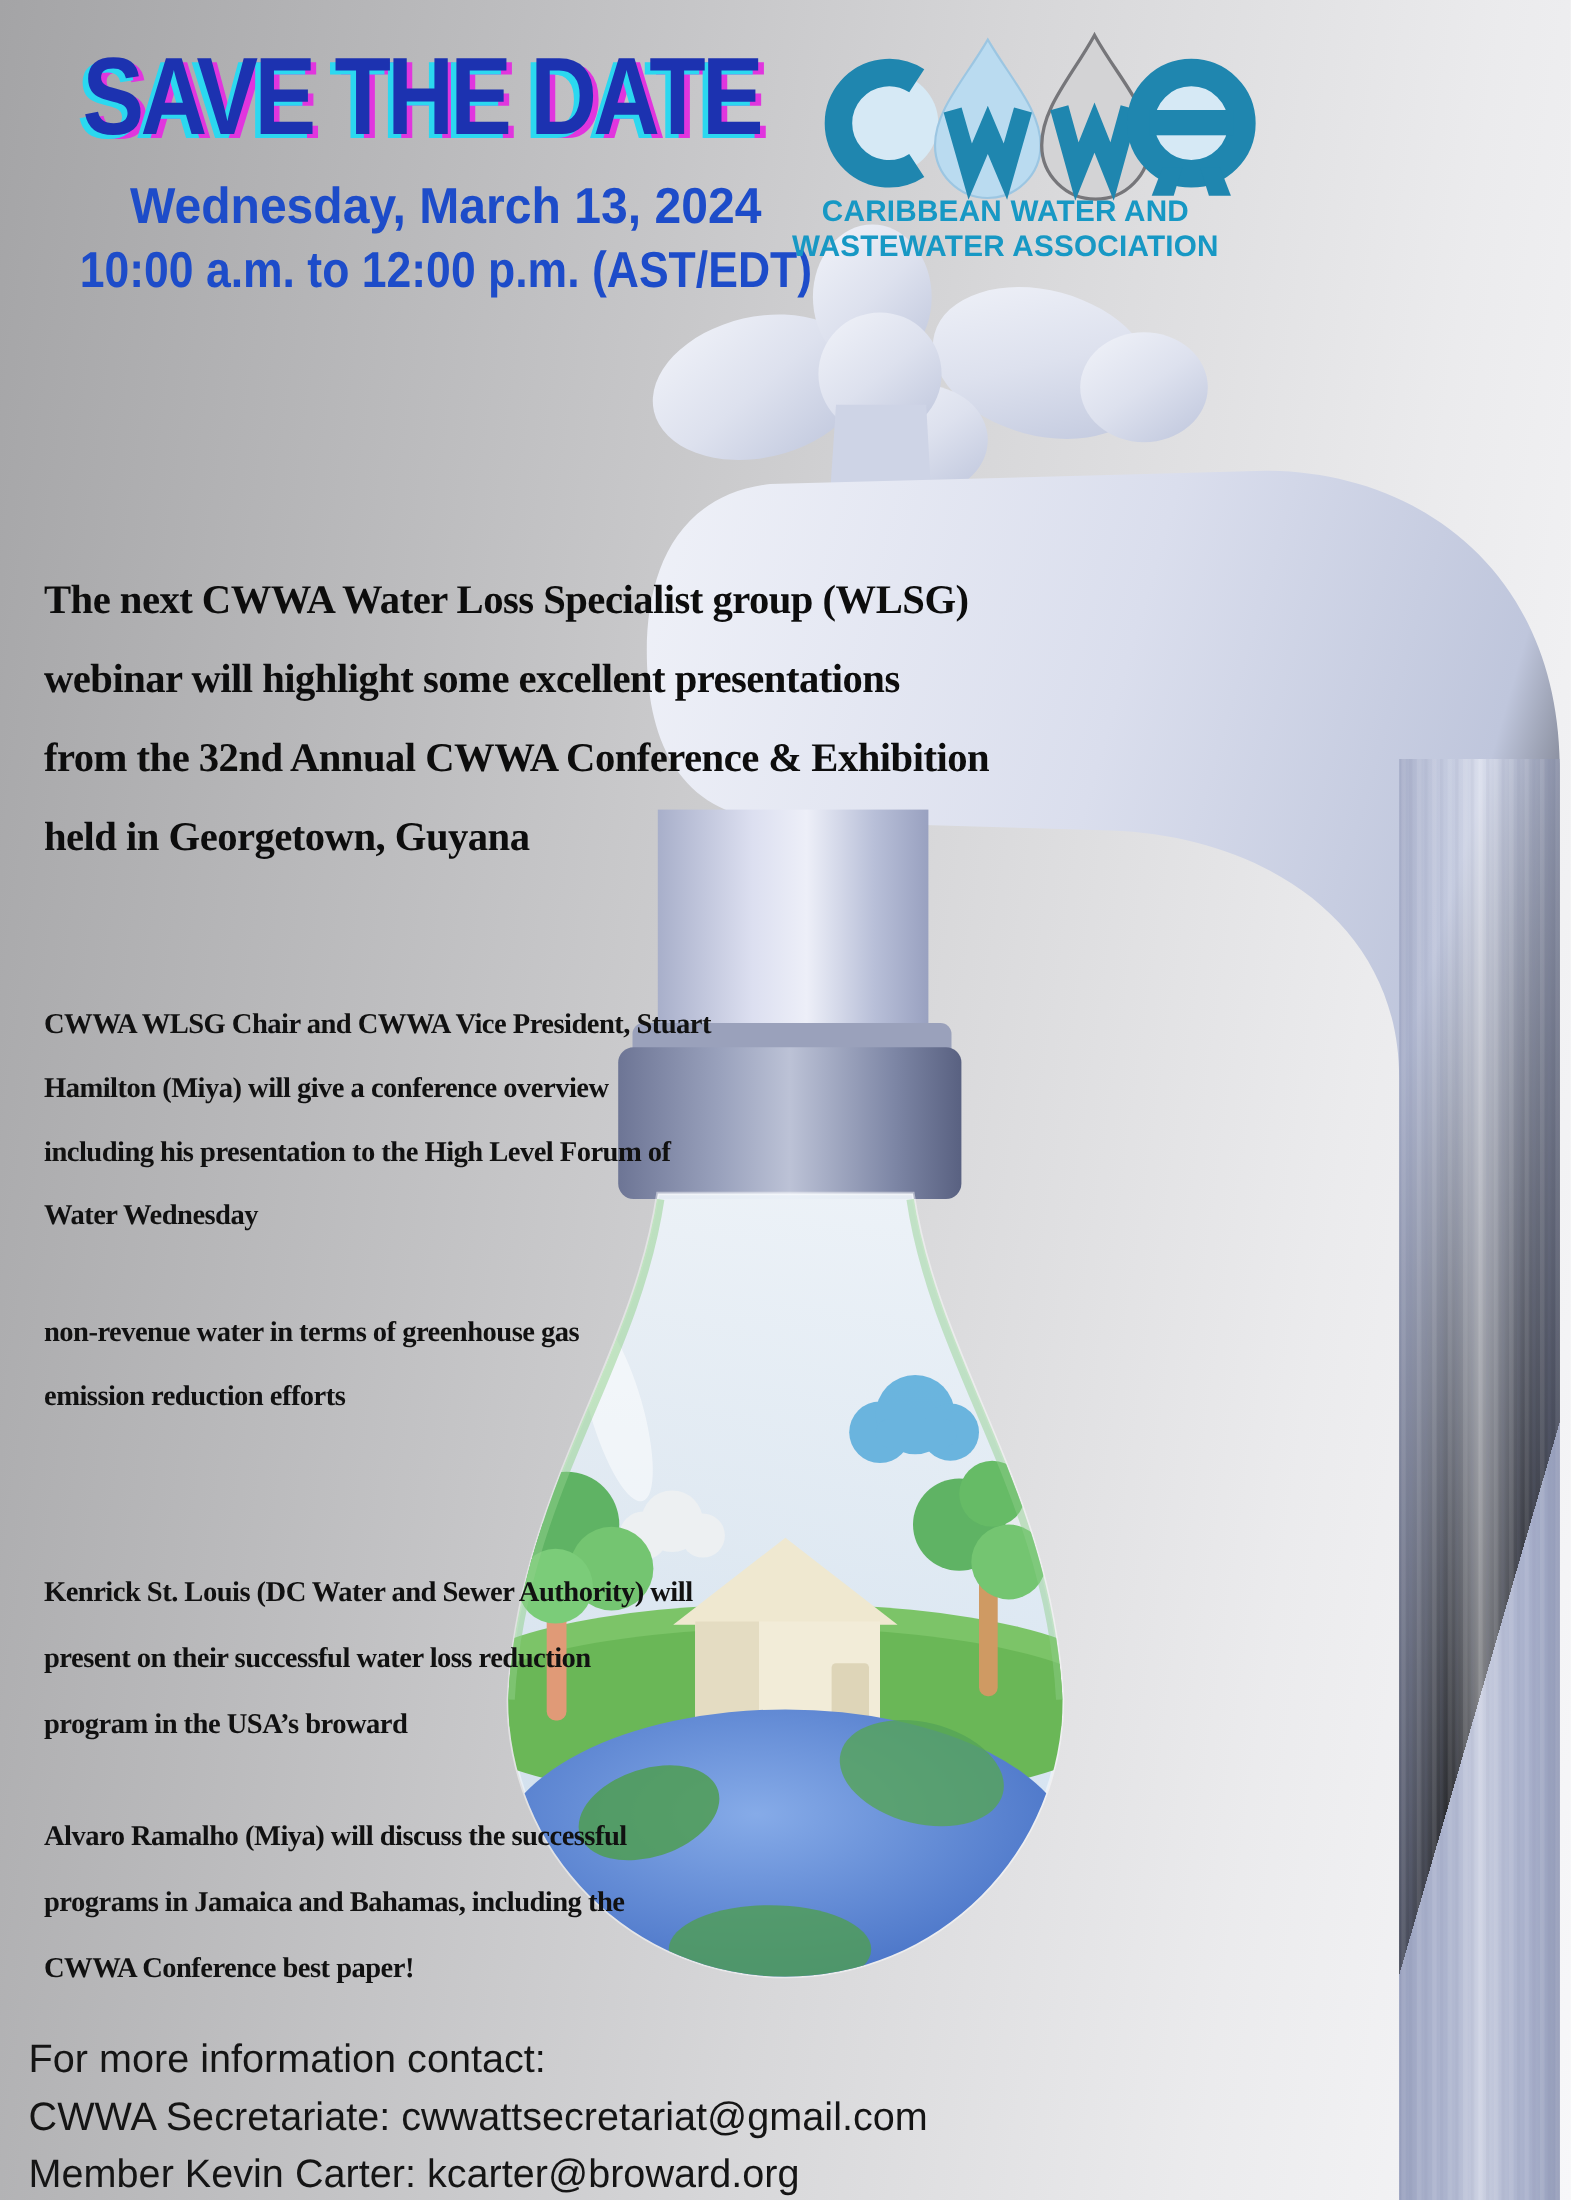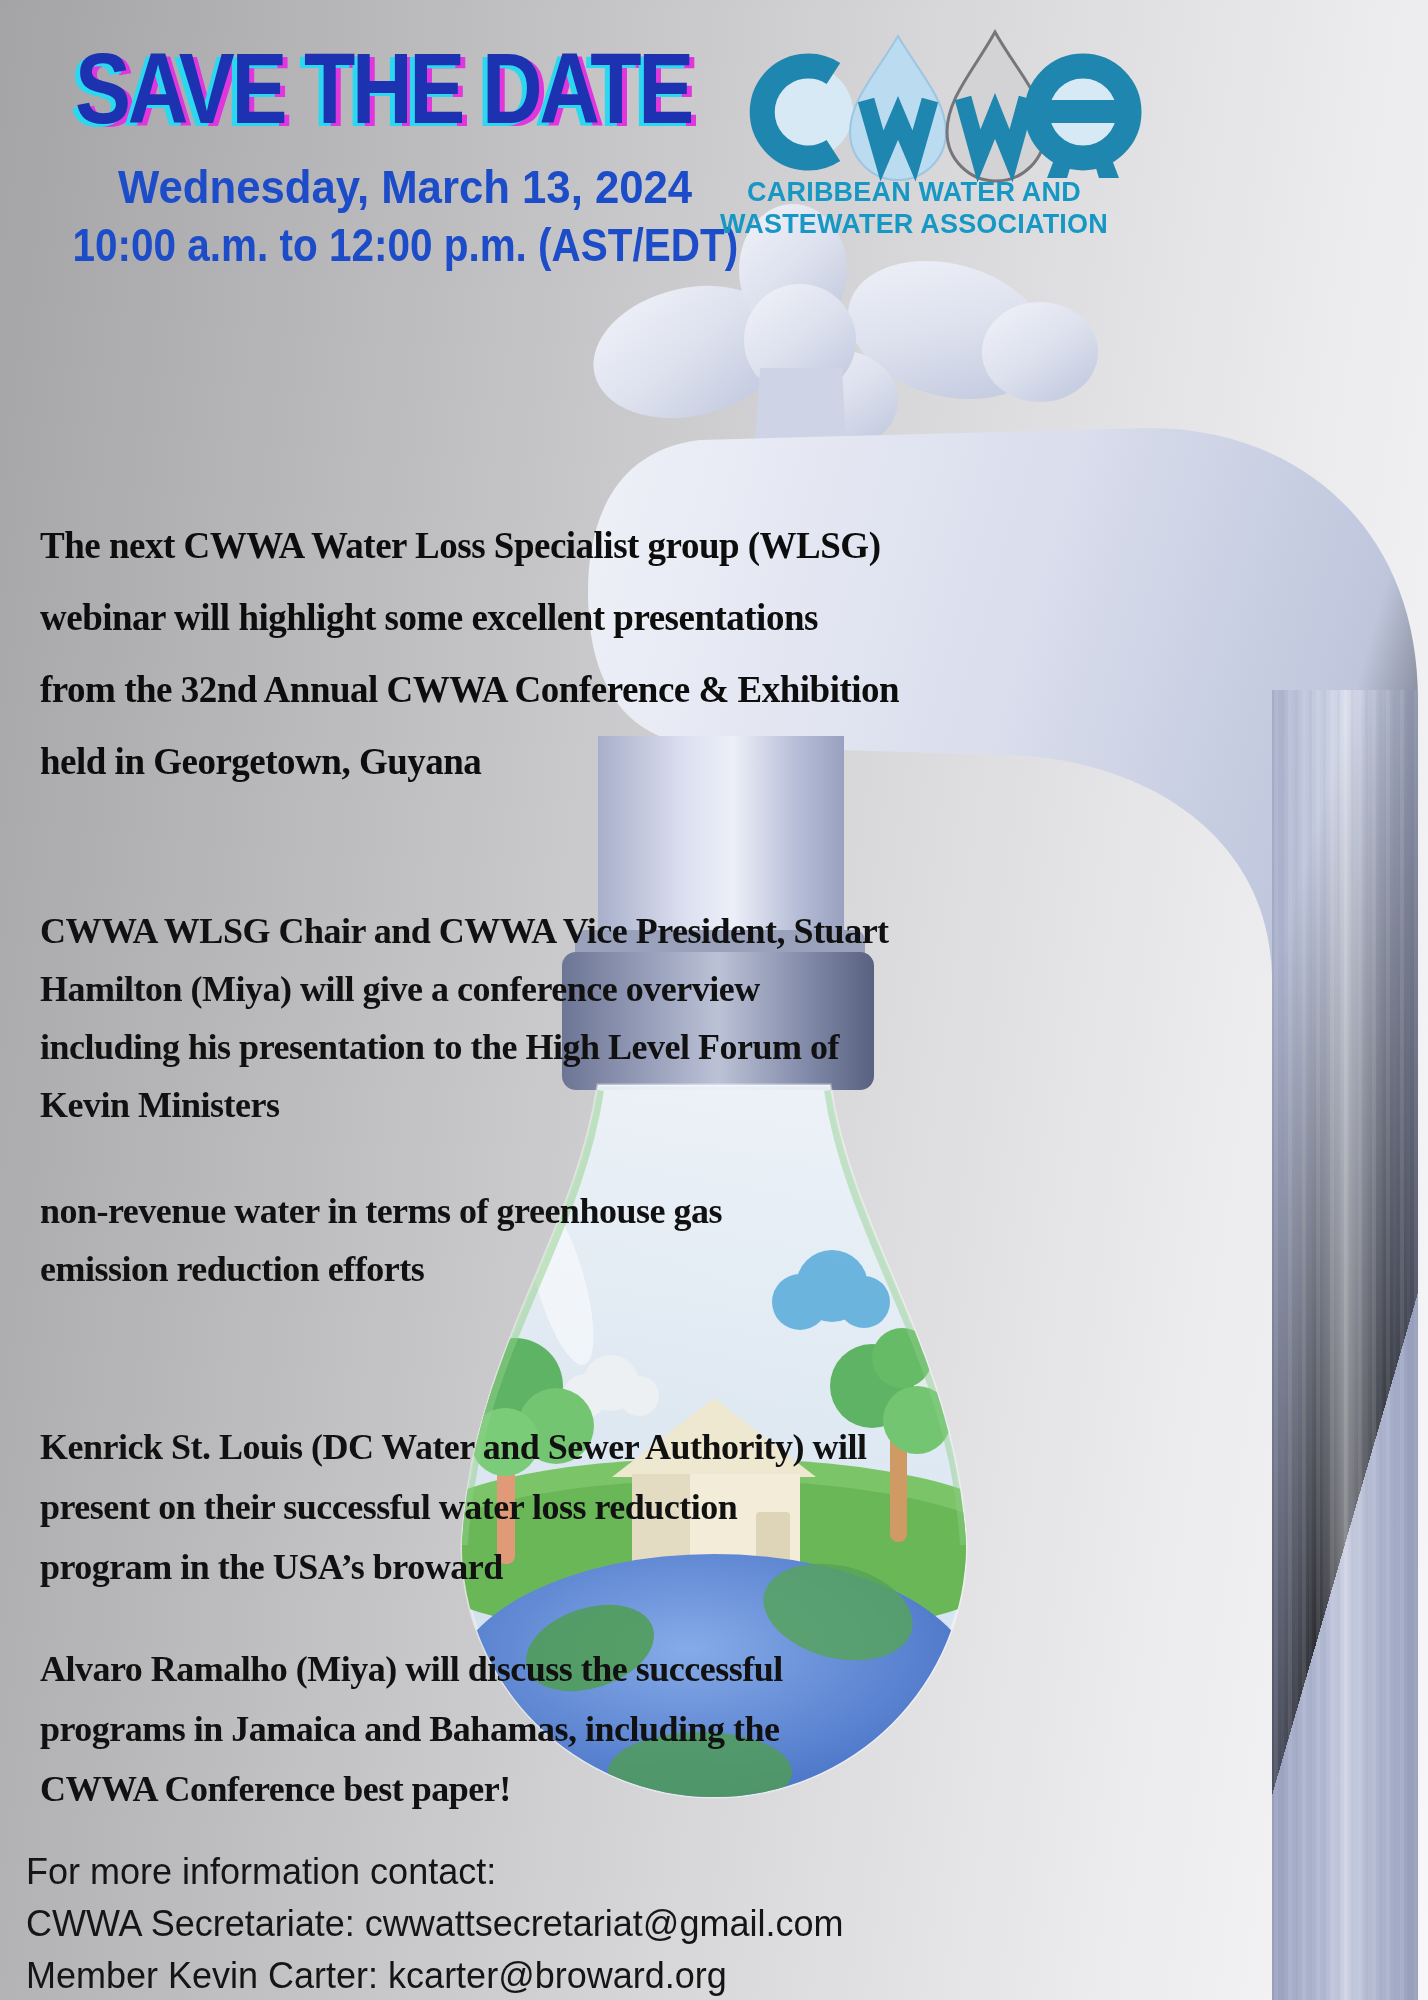--- a/index.html
+++ b/index.html
@@ -22,21 +22,21 @@
     color:#1d4cc9;font-weight:bold;
   }
   #date-line{font-size:46px;line-height:58px;display:inline-block;transform:scaleX(.95);transform-origin:center;white-space:nowrap;}
   #time-line{font-size:46px;line-height:58px;display:inline-block;transform:scaleX(.88);transform-origin:center;white-space:nowrap;}
   #logo-tagline{
     left:712px;top:176px;width:404px;z-index:2;text-align:center;
     color:#1798c4;font-weight:bold;font-size:27px;line-height:32px;letter-spacing:.2px;
   }
   .para{z-index:2;text-align:left;left:40px;width:1040px;font-weight:bold;font-family:Liberation Serif, serif;}
   #intro{top:510px;font-size:37px;line-height:72px;letter-spacing:-.5px;color:#0d0d0d;}
-  .speaker{font-size:36px;letter-spacing:-.5px;color:#111;}
+  .speaker{font-size:26px;letter-spacing:-.5px;color:#111;}
   #p1{top:902px;line-height:58px;}
   #p2{top:1182px;line-height:58px;}
   #p3{top:1417px;line-height:60px;}
   #p4{top:1639px;line-height:60px;}
   #footer{
     left:26px;top:1846px;z-index:2;color:#151515;
     font-size:36px;line-height:52px;font-weight:normal;
   }
 </style>
 </head>
@@ -219,21 +219,21 @@
   <div>The next CWWA Water Loss Specialist group (WLSG)</div>
   <div>webinar will highlight some excellent presentations</div>
   <div>from the 32nd Annual CWWA Conference &amp; Exhibition</div>
   <div>held in Georgetown, Guyana</div>
 </div>
 
 <div id="p1" class="abs para speaker">
   <div>CWWA WLSG Chair and CWWA Vice President, Stuart</div>
   <div>Hamilton (Miya) will give a conference overview</div>
   <div>including his presentation to the High Level Forum of</div>
-  <div>Kevin Ministers</div>
+  <div>Water Wednesday</div>
 </div>
 
 <div id="p2" class="abs para speaker">
   <div>non-revenue water in terms of greenhouse gas</div>
   <div>emission reduction efforts</div>
 </div>
 
 <div id="p3" class="abs para speaker">
   <div>Kenrick St. Louis (DC Water and Sewer Authority) will</div>
   <div>present on their successful water loss reduction</div>

